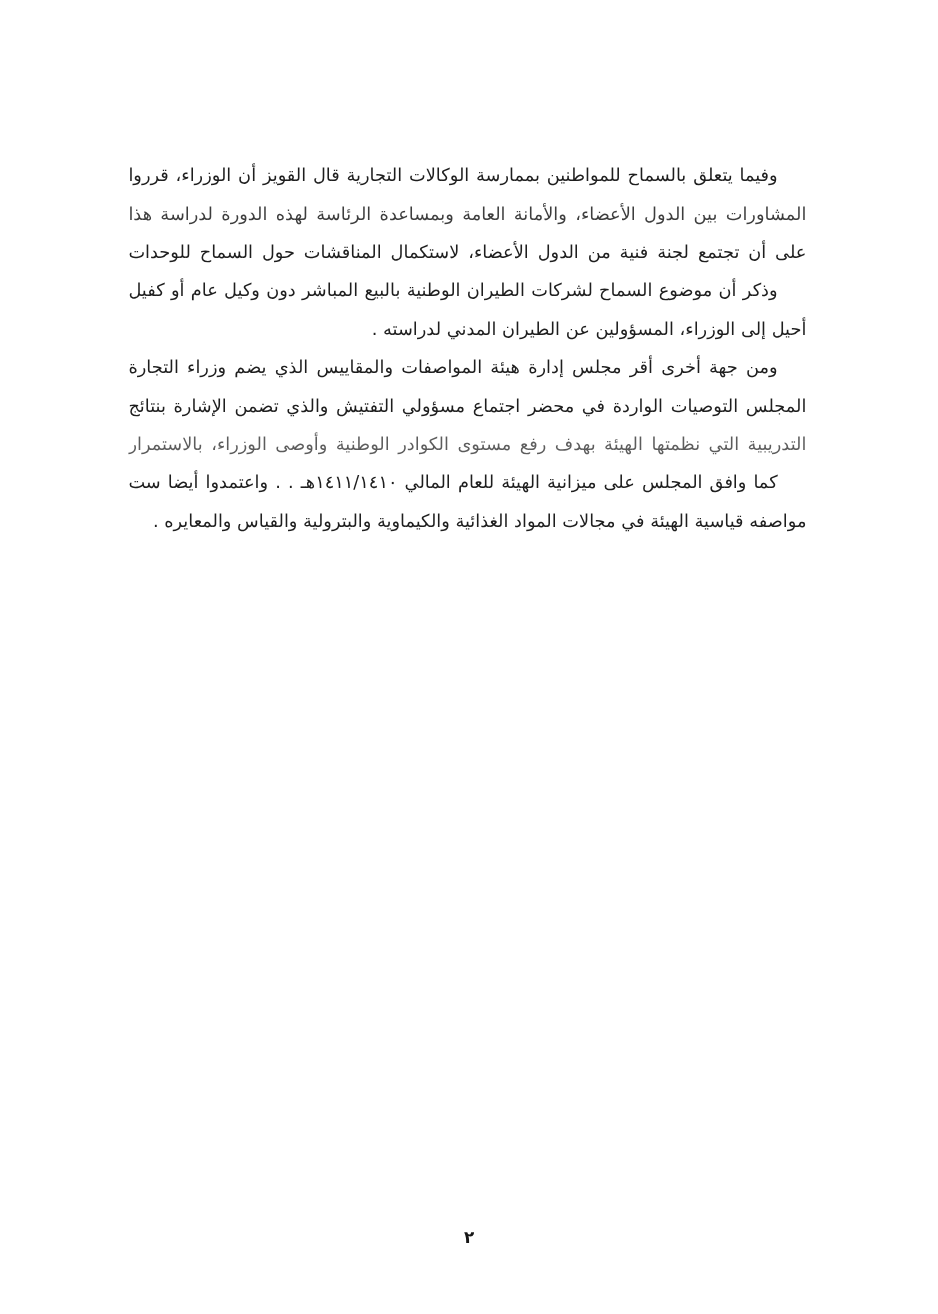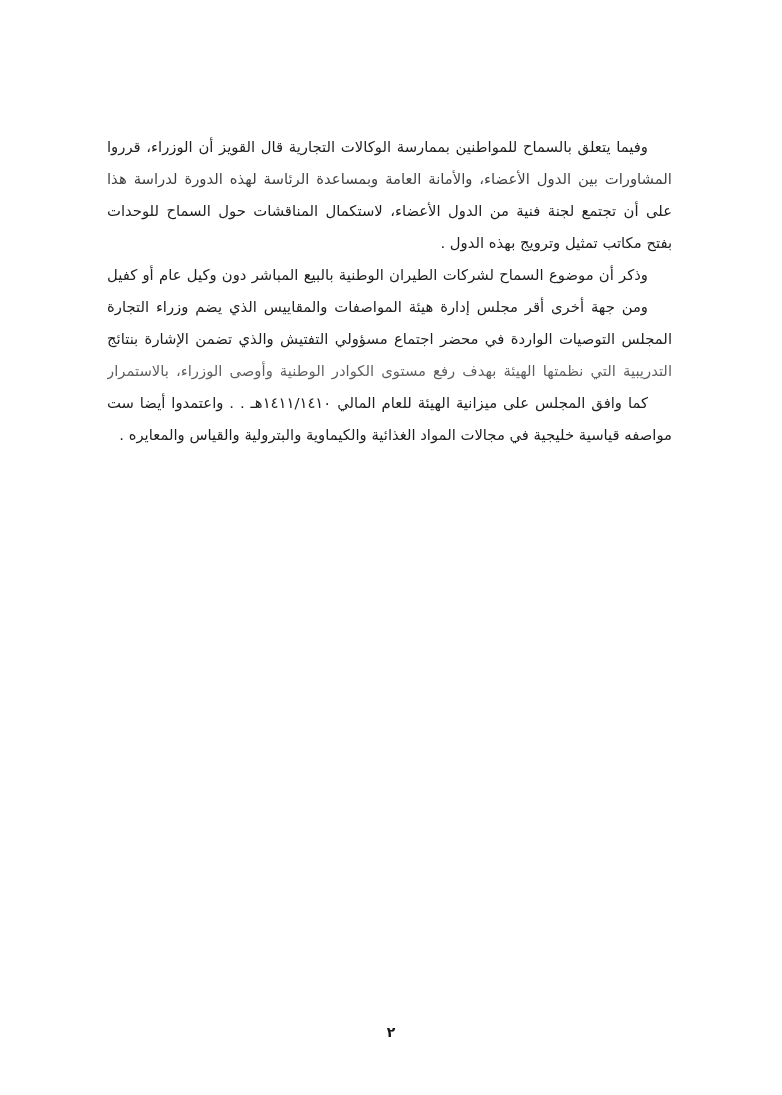--- a/index.html
+++ b/index.html
@@ -69,35 +69,35 @@
 <body>
 
 <div class="page">
 
   <div class="text-block">
 
     <p class="para">
       <span class="line pfirst">وفيما يتعلق بالسماح للمواطنين بممارسة الوكالات التجارية قال القويز أن الوزراء، قرروا استمرار</span>
       <span class="line dim">المشاورات بين الدول الأعضاء، والأمانة العامة وبمساعدة الرئاسة لهذه الدورة لدراسة هذا الموضوع</span>
       <span class="line">على أن تجتمع لجنة فنية من الدول الأعضاء، لاستكمال المناقشات حول السماح للوحدات الإنتاجية</span>
-      <span class="line plast">بفتح مكاتب تمثيل وترويج بهذه الدول .</span>
     </p>
 
     <p class="para">
       <span class="line pfirst">وذكر أن موضوع السماح لشركات الطيران الوطنية بالبيع المباشر دون وكيل عام أو كفيل محلي قد</span>
+      <span class="line plast">أحيل إلى الوزراء، المسؤولين عن الطيران المدني لدراسته .</span>
     </p>
 
     <p class="para">
       <span class="line pfirst">ومن جهة أخرى أقر مجلس إدارة هيئة المواصفات والمقاييس الذي يضم وزراء التجارة بدول</span>
       <span class="line">المجلس التوصيات الواردة في محضر اجتماع مسؤولي التفتيش والذي تضمن الإشارة بنتائج الدورات</span>
       <span class="line faded">التدريبية التي نظمتها الهيئة بهدف رفع مستوى الكوادر الوطنية وأوصى الوزراء، بالاستمرار فيها</span>
     </p>
 
     <p class="para">
       <span class="line pfirst">كما وافق المجلس على ميزانية الهيئة للعام المالي ١٤١١/١٤١٠هـ . . واعتمدوا أيضا ست عشرة</span>
-      <span class="line plast">مواصفه قياسية خليجية في مجالات المواد الغذائية والكيماوية والبترولية والقياس والمعايره .</span>
+      <span class="line plast">مواصفه قياسية الهيئة في مجالات المواد الغذائية والكيماوية والبترولية والقياس والمعايره .</span>
     </p>
 
   </div>
 
   <div class="page-number">٢</div>
 
 </div>
 
 </body></html>

